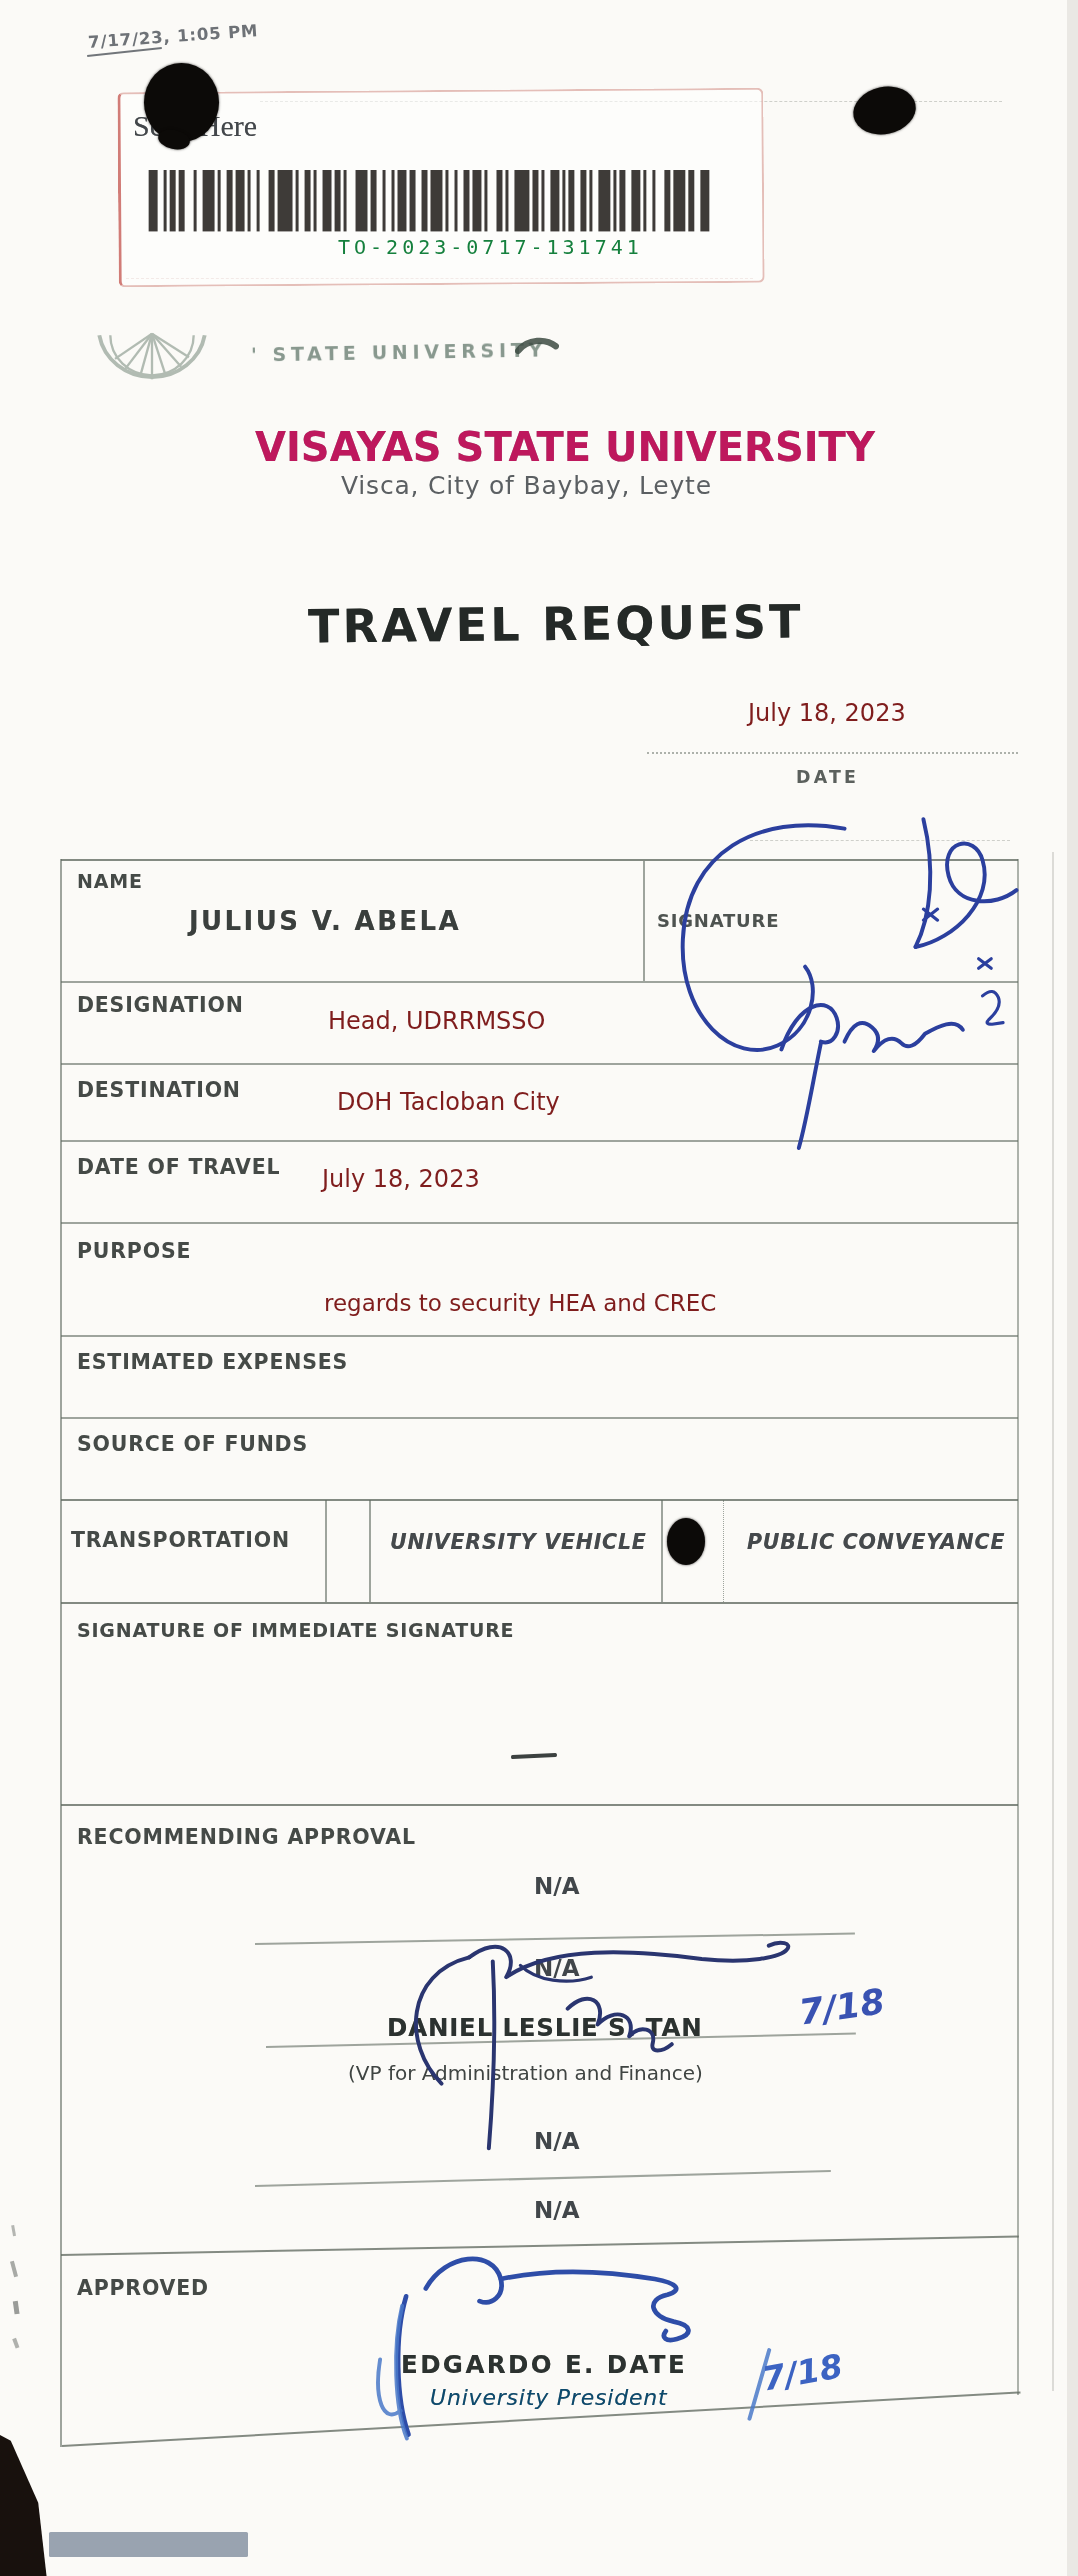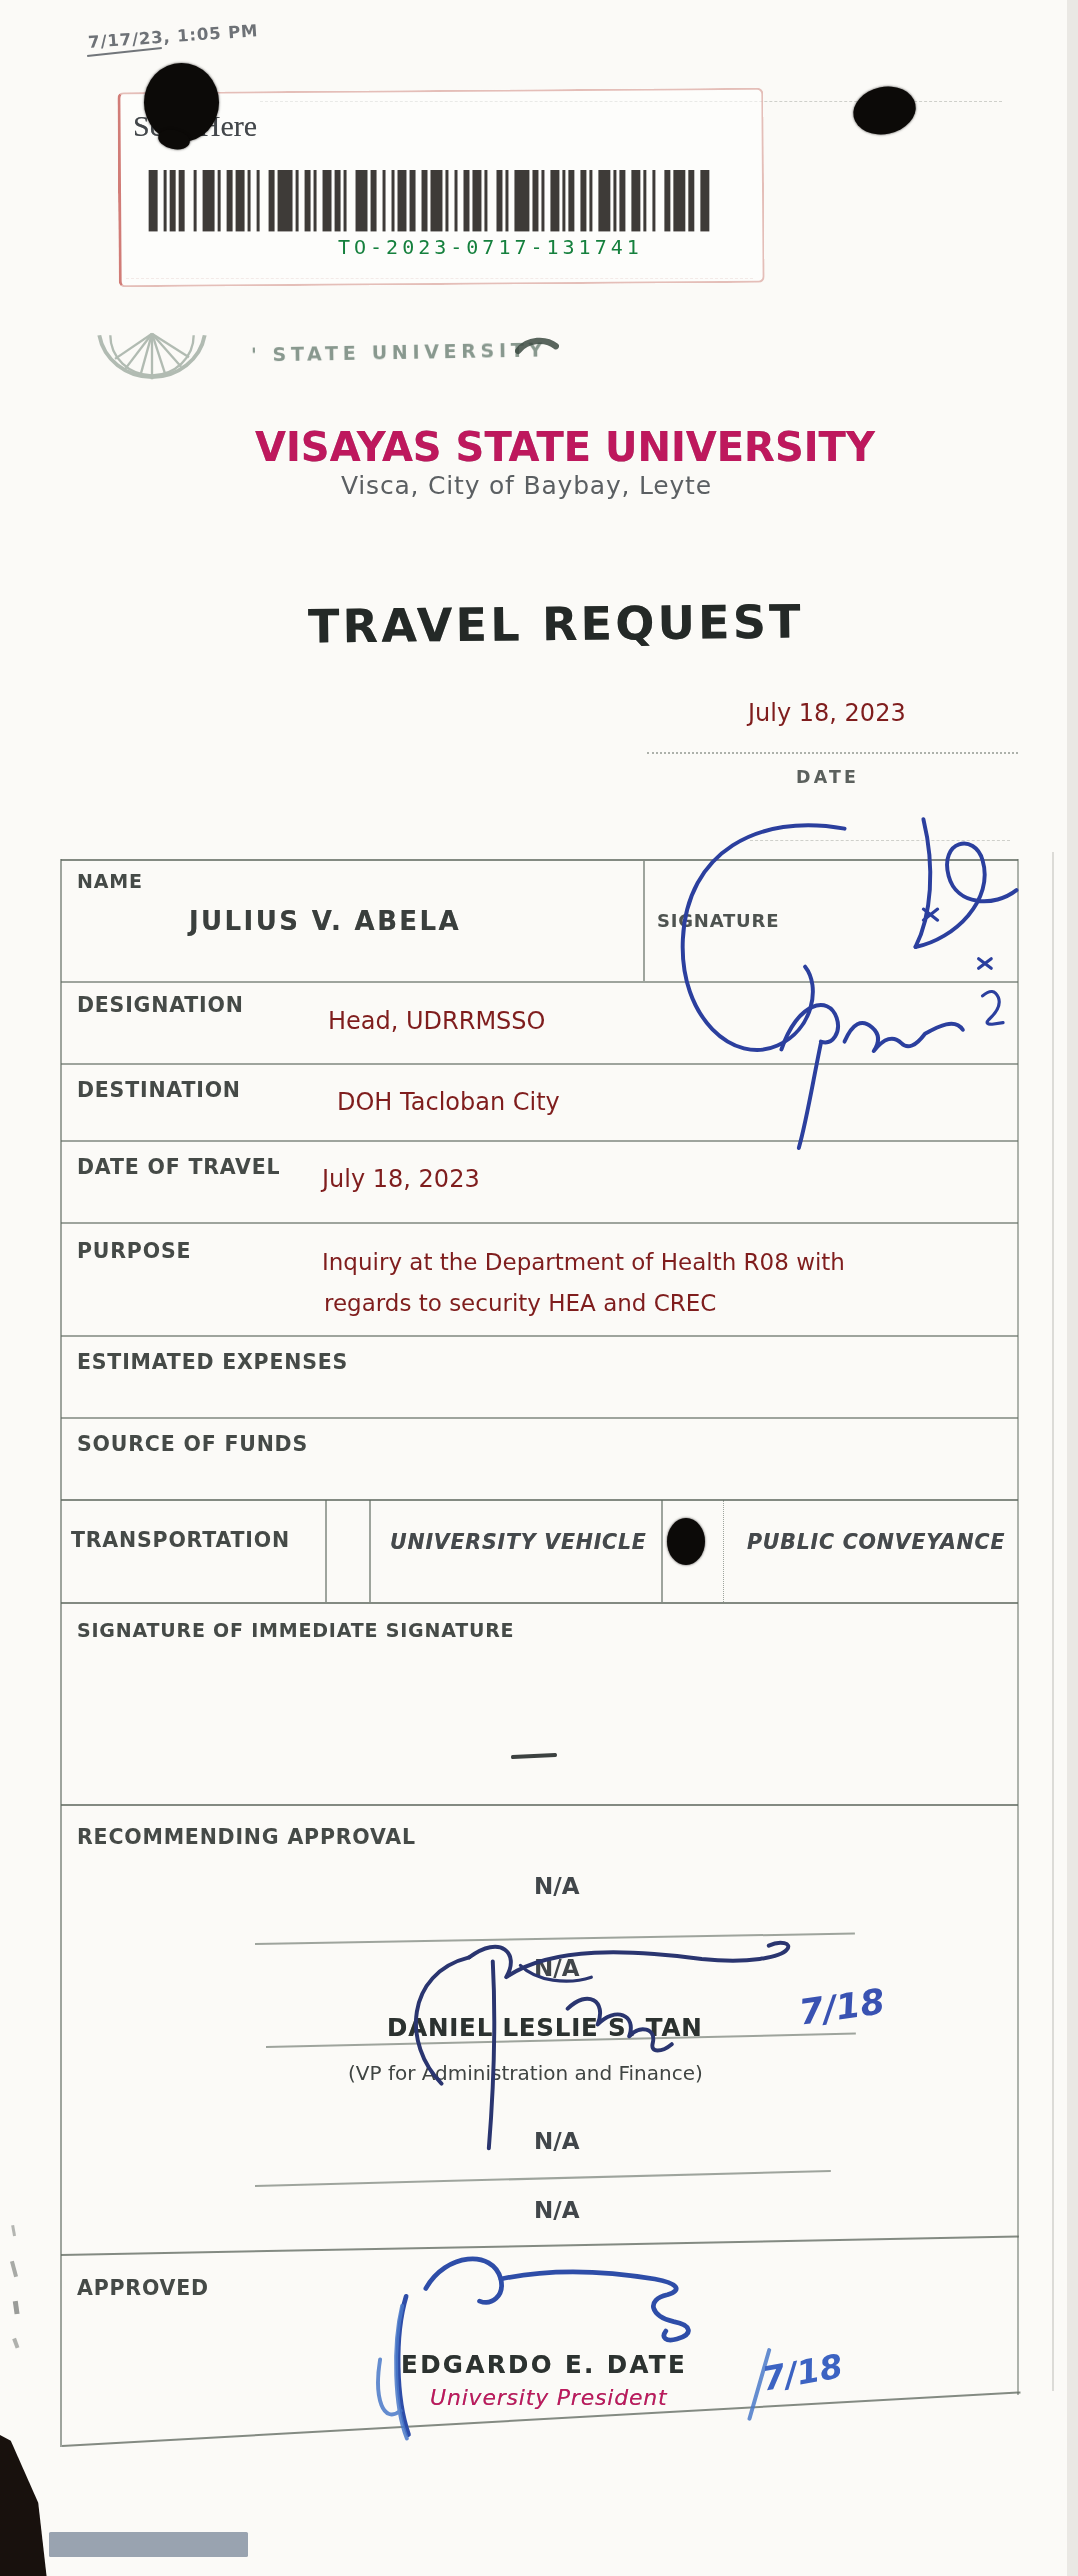--- a/index.html
+++ b/index.html
@@ -166,21 +166,20 @@
   <div class="abs label" style="left:77px;top:993px;">DESIGNATION</div>
   <div class="abs value" style="left:328px;top:1007px;">Head, UDRRMSSO</div>
 
   <div class="abs label" style="left:77px;top:1078px;">DESTINATION</div>
   <div class="abs value" style="left:337px;top:1088px;">DOH Tacloban City</div>
 
   <div class="abs label" style="left:77px;top:1155px;">DATE OF TRAVEL</div>
   <div class="abs value" style="left:322px;top:1165px;">July 18, 2023</div>
 
   <div class="abs label" style="left:77px;top:1239px;">PURPOSE</div>
-  <div class="abs value" style="left:322px;top:1249px;font-size:23px;">Inquiry at the Department of Health R08 with</div>
   <div class="abs value" style="left:324px;top:1290px;font-size:23px;">regards to security HEA and CREC</div>
 
   <div class="abs label" style="left:77px;top:1350px;">ESTIMATED EXPENSES</div>
   <div class="abs label" style="left:77px;top:1432px;">SOURCE OF FUNDS</div>
 
   <div class="abs label" style="left:71px;top:1528px;">TRANSPORTATION</div>
   <div class="abs txt ital soft" style="left:390px;top:1530px;font-size:20.5px;font-weight:bold;letter-spacing:0.8px;color:#45494c;">UNIVERSITY VEHICLE</div>
   <div class="abs hole" style="left:667px;top:1518px;width:38px;height:47px;z-index:30;"></div>
   <div class="abs txt ital soft" style="left:747px;top:1530px;font-size:20.5px;font-weight:bold;letter-spacing:0.8px;color:#45494c;">PUBLIC CONVEYANCE</div>
 
@@ -194,21 +193,21 @@
   <div class="abs txt soft" style="left:387px;top:2013px;font-size:24.5px;font-weight:bold;letter-spacing:0.8px;color:#2c3230;z-index:8;">DANIEL LESLIE S. TAN</div>
   <div class="abs blue ital" style="left:799px;top:1987px;font-size:35px;transform:rotate(-8deg);z-index:21;font-weight:bold;">7/18</div>
   <div class="abs hl thin" style="left:266px;top:2046px;width:590px;transform:rotate(-1.3deg);"></div>
   <div class="abs txt" style="left:348px;top:2061px;font-size:20px;color:#3f4442;">(VP for Administration and Finance)</div>
   <div class="abs na" style="left:534px;top:2128px;">N/A</div>
   <div class="abs hl thin" style="left:255px;top:2185px;width:576px;transform:rotate(-1.5deg);"></div>
   <div class="abs na" style="left:534px;top:2197px;">N/A</div>
 
   <div class="abs label" style="left:77px;top:2276px;">APPROVED</div>
   <div class="abs txt soft" style="left:401px;top:2350px;font-size:24.5px;font-weight:bold;letter-spacing:2.4px;color:#2c3230;z-index:8;">EDGARDO E. DATE</div>
-  <div class="abs txt ital soft" style="left:430px;top:2385px;font-size:22px;letter-spacing:0.8px;color:#be185d;z-index:8;">University President</div>
+  <div class="abs txt ital soft" style="left:430px;top:2385px;font-size:22px;letter-spacing:0.8px;color:#0c4a6e;z-index:8;">University President</div>
   <div class="abs ital" style="left:762px;top:2353px;font-size:33px;transform:rotate(-10deg);color:#3c63c2;z-index:21;font-weight:bold;">7/18</div>
 
   <svg class="abs sig" style="left:584px;top:805px;z-index:20;" width="458" height="347" viewBox="0 0 580 440">
     <g stroke="#2b3f9e" stroke-width="5">
       <path d="M330 30 C 220 10, 130 60, 125 170 C 120 270, 190 330, 245 305 C 290 285, 300 230, 280 205"></path>
       <path d="M430 18 C 445 80, 440 140, 420 180"></path>
       <path d="M420 180 C 470 170, 520 120, 505 70 C 495 35, 450 45, 462 90 C 472 128, 520 130, 548 108"></path>
       <path d="M250 310 C 270 250, 310 240, 320 270 C 326 288, 315 305, 300 300"></path>
       <path d="M330 300 q 15 -35 35 -18 q 14 12 2 30 q 20 -25 35 -10 q 12 12 30 -12 C 450 280, 470 270, 480 285"></path>
       <path d="M300 302 C 290 350, 282 400, 272 435"></path>

